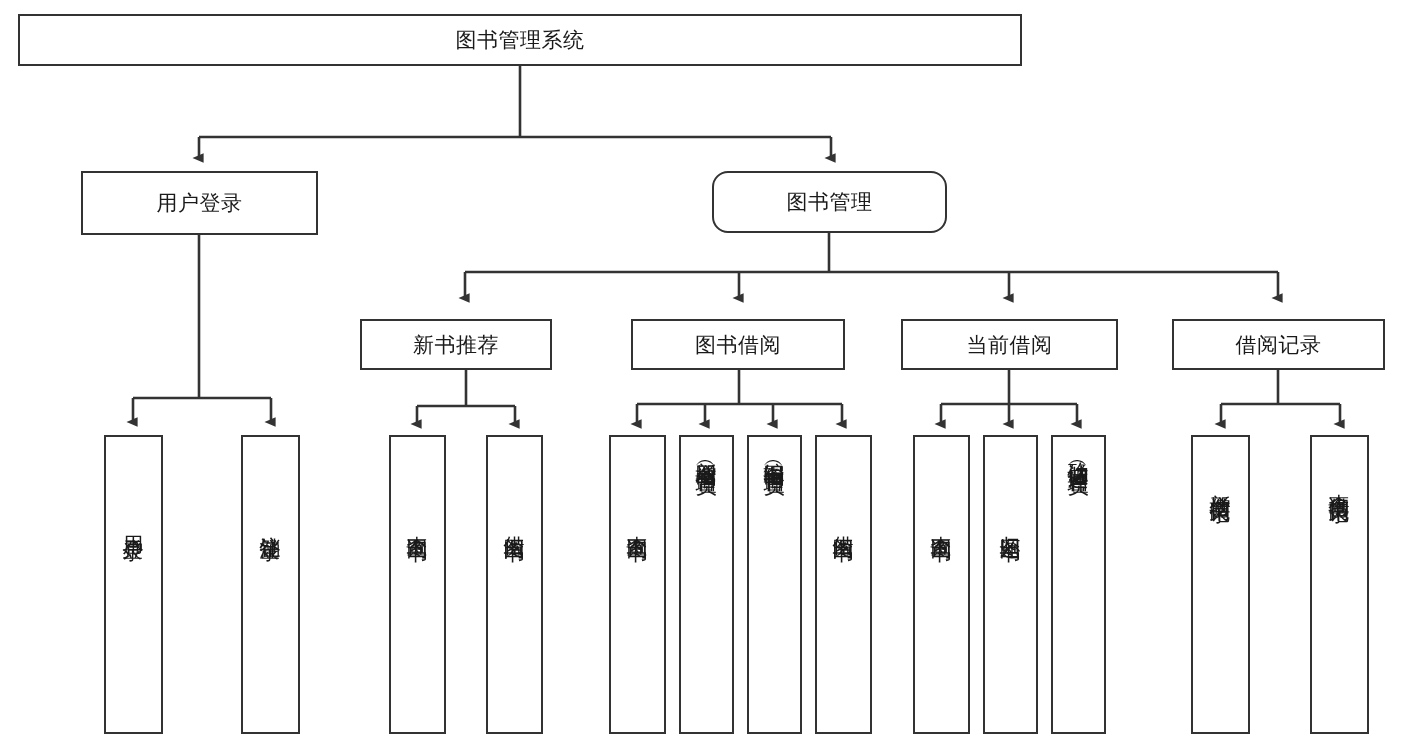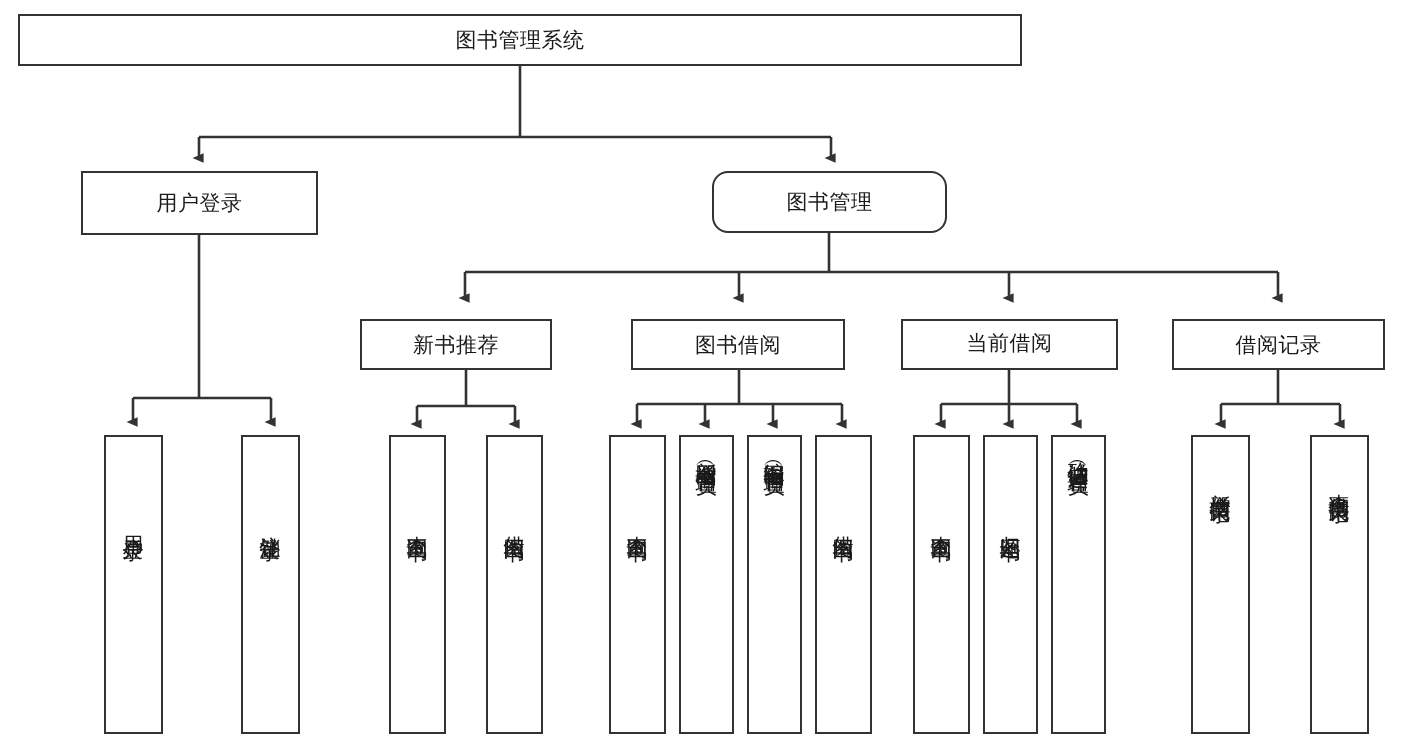--- a/index.html
+++ b/index.html
@@ -141,21 +141,21 @@
   </div>
 
   <div class="node-box" style="left:631px; top:319px; width:214px; height:51px;">
     <span class="node-label">图书借阅</span>
   </div>
 
   <div class="node-box" style="left:360px; top:319px; width:192px; height:51px;">
     <span class="node-label">新书推荐</span>
   </div>
 
-  <div class="node-box" style="left:901px; top:319px; width:217px; height:51px;font-family:Liberation Mono, monospace;">
+  <div class="node-box" style="left:901px; top:319px; width:217px; height:51px;">
     <span class="node-label">当前借阅</span>
   </div>
 
   <div class="node-box" style="left:1172px; top:319px; width:213px; height:51px;">
     <span class="node-label">借阅记录</span>
   </div>
 
   <div class="node-box vertical" style="left:104px; top:435px; width:59px; height:299px; padding-top:82px;">
     <span class="node-label">用户登录</span>
   </div>

